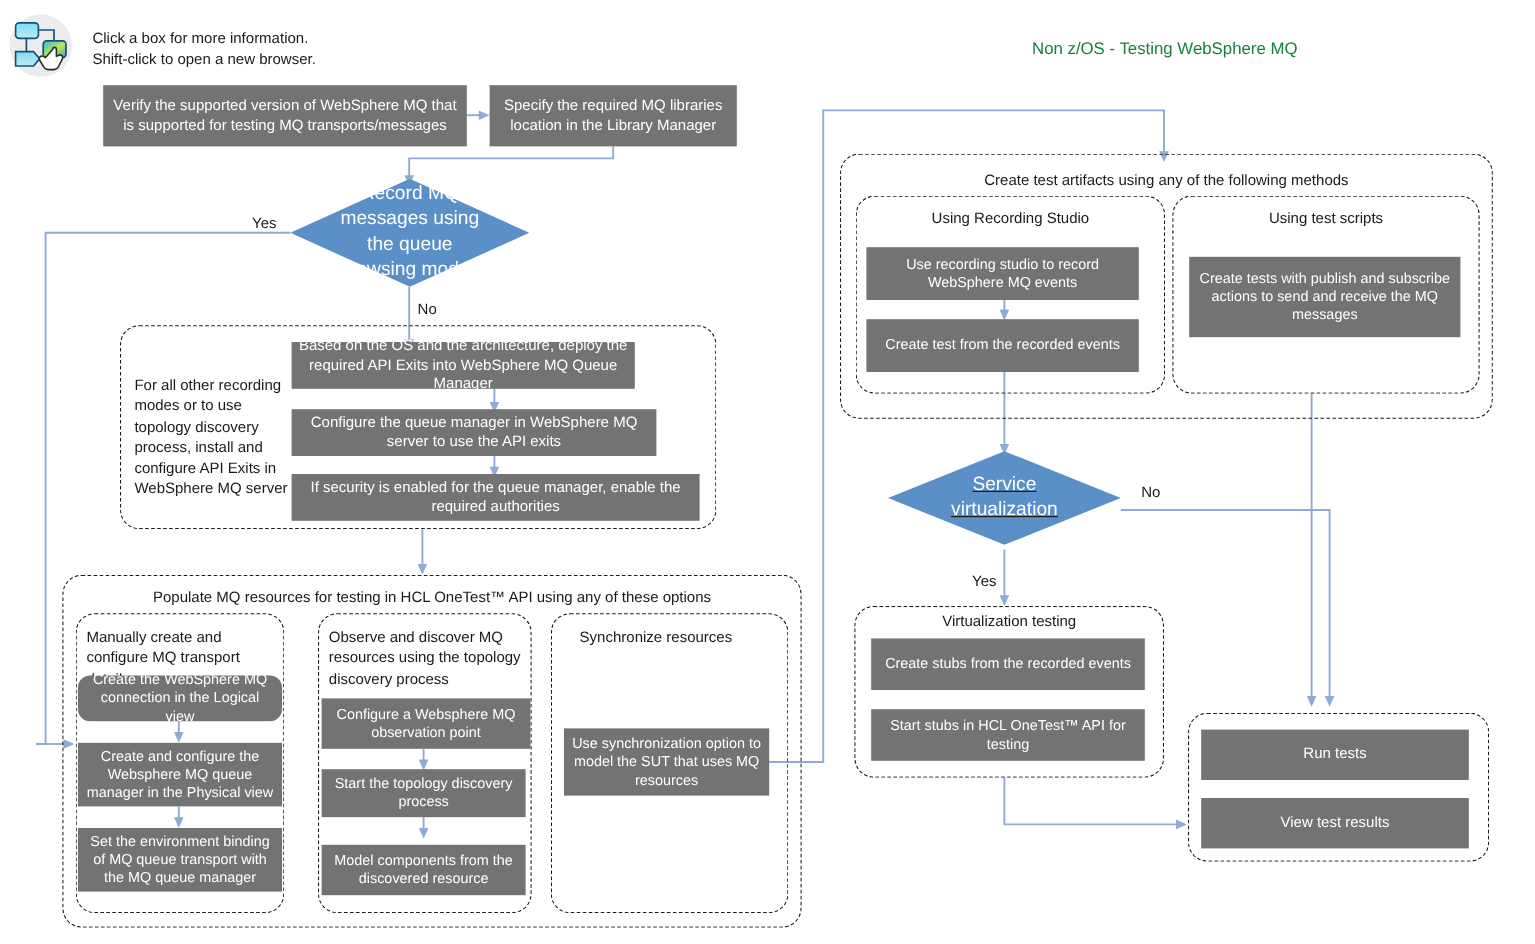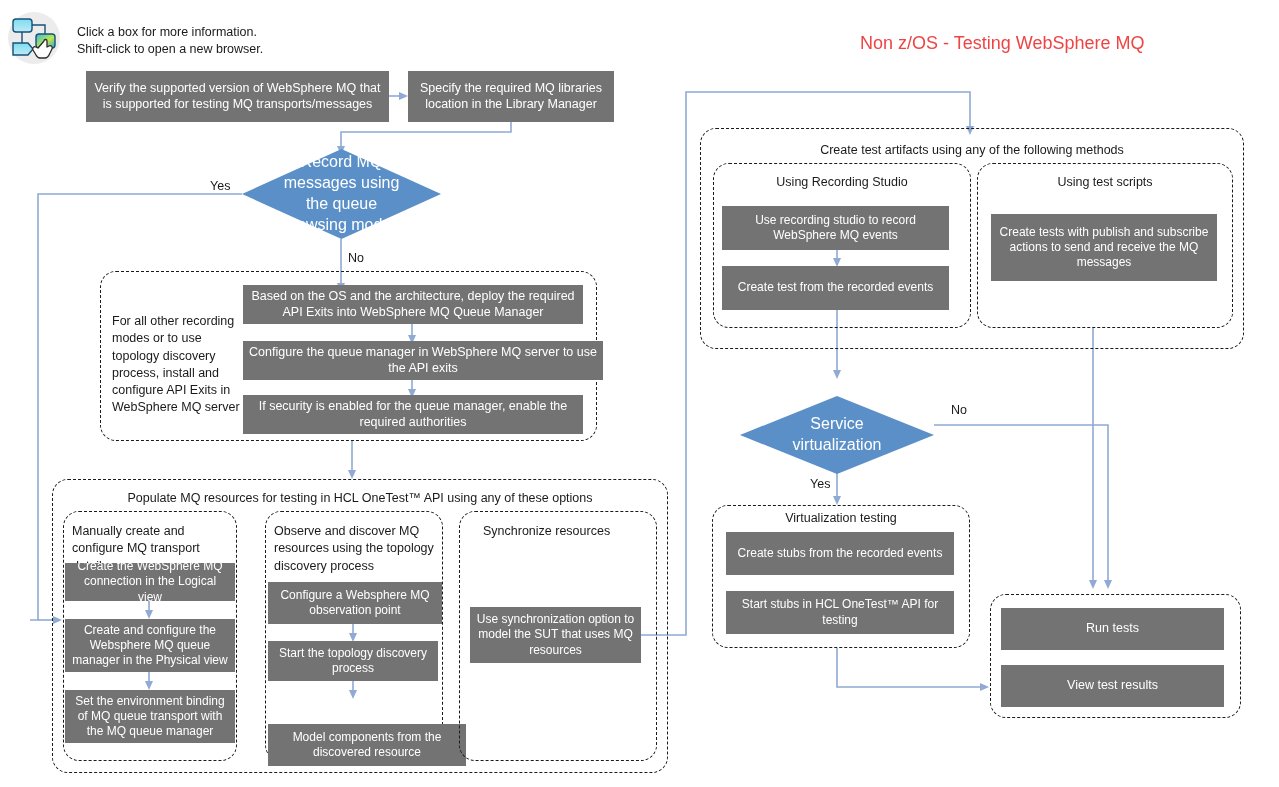--- a/index.html
+++ b/index.html
@@ -53,21 +53,21 @@
   .grouptitle{
     position:absolute;
     text-align:center;
     font-size:12.5px;
     color:#1a1a1a;
     line-height:1.3;
   }
 
   
   .txt{font-size:12.5px;color:#1a1a1a;line-height:1.38;}
-  .title{font-size:18px;color:#ef4444;line-height:1.42;}
+  .title{font-size:14px;color:#15803d;line-height:1.42;}
   .edgelabel{font-size:12.5px;color:#1a1a1a;}
 
   
   #wires{position:absolute;left:0;top:0;width:1279px;height:787px;pointer-events:none;}
   #wires path,#wires line{fill:none;stroke:#8faad4;stroke-width:1.6px;}
   #wires .head{fill:#8faad4;stroke:none;}
 
   
   .helpicon{width:56px;height:56px;}
 </style>
@@ -176,56 +176,56 @@
       <div>the queue</div>
       <div>browsing mode?</div>
     </div>
   </div>
   <div class="abs edgelabel" style="left:210px;top:179px;">Yes</div>
   <div class="abs edgelabel" style="left:348px;top:251px;">No</div>
 
   <div class="abs dashbox" style="left:100px;top:271px;width:497px;height:170px;"></div>
   <div class="abs txt" style="left:112px;top:313px;width:128px;">For all other recording modes or to use topology discovery process, install and configure API Exits in WebSphere MQ server</div>
 
-  <div class="abs pbox" style="left:243px;top:285px;width:340px;height:39px;">Based on the OS and the architecture, deploy the required API Exits into WebSphere MQ Queue Manager</div>
-  <div class="abs pbox" style="left:243px;top:341px;width:360px;height:39px;">Configure the queue manager in WebSphere MQ server to use the API exits</div>
+  <div class="abs pbox" style="left:243px;top:285px;width:286px;height:39px;">Based on the OS and the architecture, deploy the required API Exits into WebSphere MQ Queue Manager</div>
+  <div class="abs pbox" style="left:243px;top:341px;width:304px;height:39px;">Configure the queue manager in WebSphere MQ server to use the API exits</div>
   <div class="abs pbox" style="left:243px;top:395px;width:340px;height:39px;">If security is enabled for the queue manager, enable the required authorities</div>
 
   <div class="abs dashbox" style="left:52px;top:479px;width:616px;height:294px;"></div>
   <div class="abs grouptitle" style="left:60px;top:490px;width:600px;">Populate MQ resources for testing in HCL OneTest™ API using any of these options</div>
 
   <div class="abs dashbox" style="left:63px;top:511px;width:174px;height:250px;"></div>
   <div class="abs txt" style="left:72px;top:523px;width:163px;">Manually create and configure MQ transport details</div>
-  <div class="abs pbox sm" style="left:65px;top:563px;width:170px;height:38px;">Create the WebSphere MQ connection in the Logical view</div>
+  <div class="abs pbox sm" style="left:65px;top:563px;width:170px;height:38px;border-radius:10px;">Create the WebSphere MQ connection in the Logical view</div>
   <div class="abs pbox sm" style="left:65px;top:619px;width:170px;height:53px;">Create and configure the Websphere MQ queue manager in the Physical view</div>
   <div class="abs pbox sm" style="left:65px;top:690px;width:170px;height:53px;">Set the environment binding of MQ queue transport with the MQ queue manager</div>
 
   <div class="abs dashbox" style="left:265px;top:511px;width:178px;height:250px;"></div>
   <div class="abs txt" style="left:274px;top:523px;width:166px;">Observe and discover MQ resources using the topology discovery process</div>
   <div class="abs pbox sm" style="left:268px;top:582px;width:174px;height:42px;">Configure a Websphere MQ observation point</div>
   <div class="abs pbox sm" style="left:268px;top:641px;width:170px;height:40px;">Start the topology discovery process</div>
-  <div class="abs pbox sm" style="left:268px;top:724px;width:198px;height:42px;">Model components from the discovered resource</div>
+  <div class="abs pbox sm" style="left:268px;top:704px;width:170px;height:42px;">Model components from the discovered resource</div>
 
   <div class="abs dashbox" style="left:459px;top:511px;width:198px;height:250px;"></div>
   <div class="abs txt" style="left:483px;top:523px;width:176px;">Synchronize resources</div>
   <div class="abs pbox sm" style="left:470px;top:607px;width:171px;height:56px;">Use synchronization option to model the SUT that uses MQ resources</div>
 
   <div class="abs dashbox" style="left:700px;top:128px;width:544px;height:221px;"></div>
   <div class="abs grouptitle" style="left:708px;top:142px;width:528px;">Create test artifacts using any of the following methods</div>
 
   <div class="abs dashbox" style="left:713px;top:163px;width:258px;height:165px;"></div>
   <div class="abs grouptitle" style="left:718px;top:174px;width:248px;">Using Recording Studio</div>
   <div class="abs pbox sm" style="left:722px;top:206px;width:227px;height:44px;">Use recording studio to record WebSphere MQ events</div>
   <div class="abs pbox sm" style="left:722px;top:266px;width:227px;height:44px;">Create test from the recorded events</div>
 
   <div class="abs dashbox" style="left:977px;top:163px;width:256px;height:165px;"></div>
   <div class="abs grouptitle" style="left:982px;top:174px;width:246px;">Using test scripts</div>
   <div class="abs pbox sm" style="left:991px;top:214px;width:226px;height:67px;">Create tests with publish and subscribe actions to send and receive the MQ messages</div>
 
-  <div class="abs diamond" style="left:740px;top:396px;width:194px;height:78px;">
+  <div class="abs diamond" style="left:740px;top:376px;width:194px;height:78px;text-decoration:underline;">
     <svg width="194" height="78" viewBox="0 0 194 78">
       <polygon points="97,0 194,39 97,78 0,39" fill="#5b8fc8"></polygon>
     </svg>
     <div class="dlabel">
       <div>Service</div>
       <div>virtualization</div>
     </div>
   </div>
   <div class="abs edgelabel" style="left:951px;top:403px;">No</div>
   <div class="abs edgelabel" style="left:810px;top:477px;">Yes</div>

